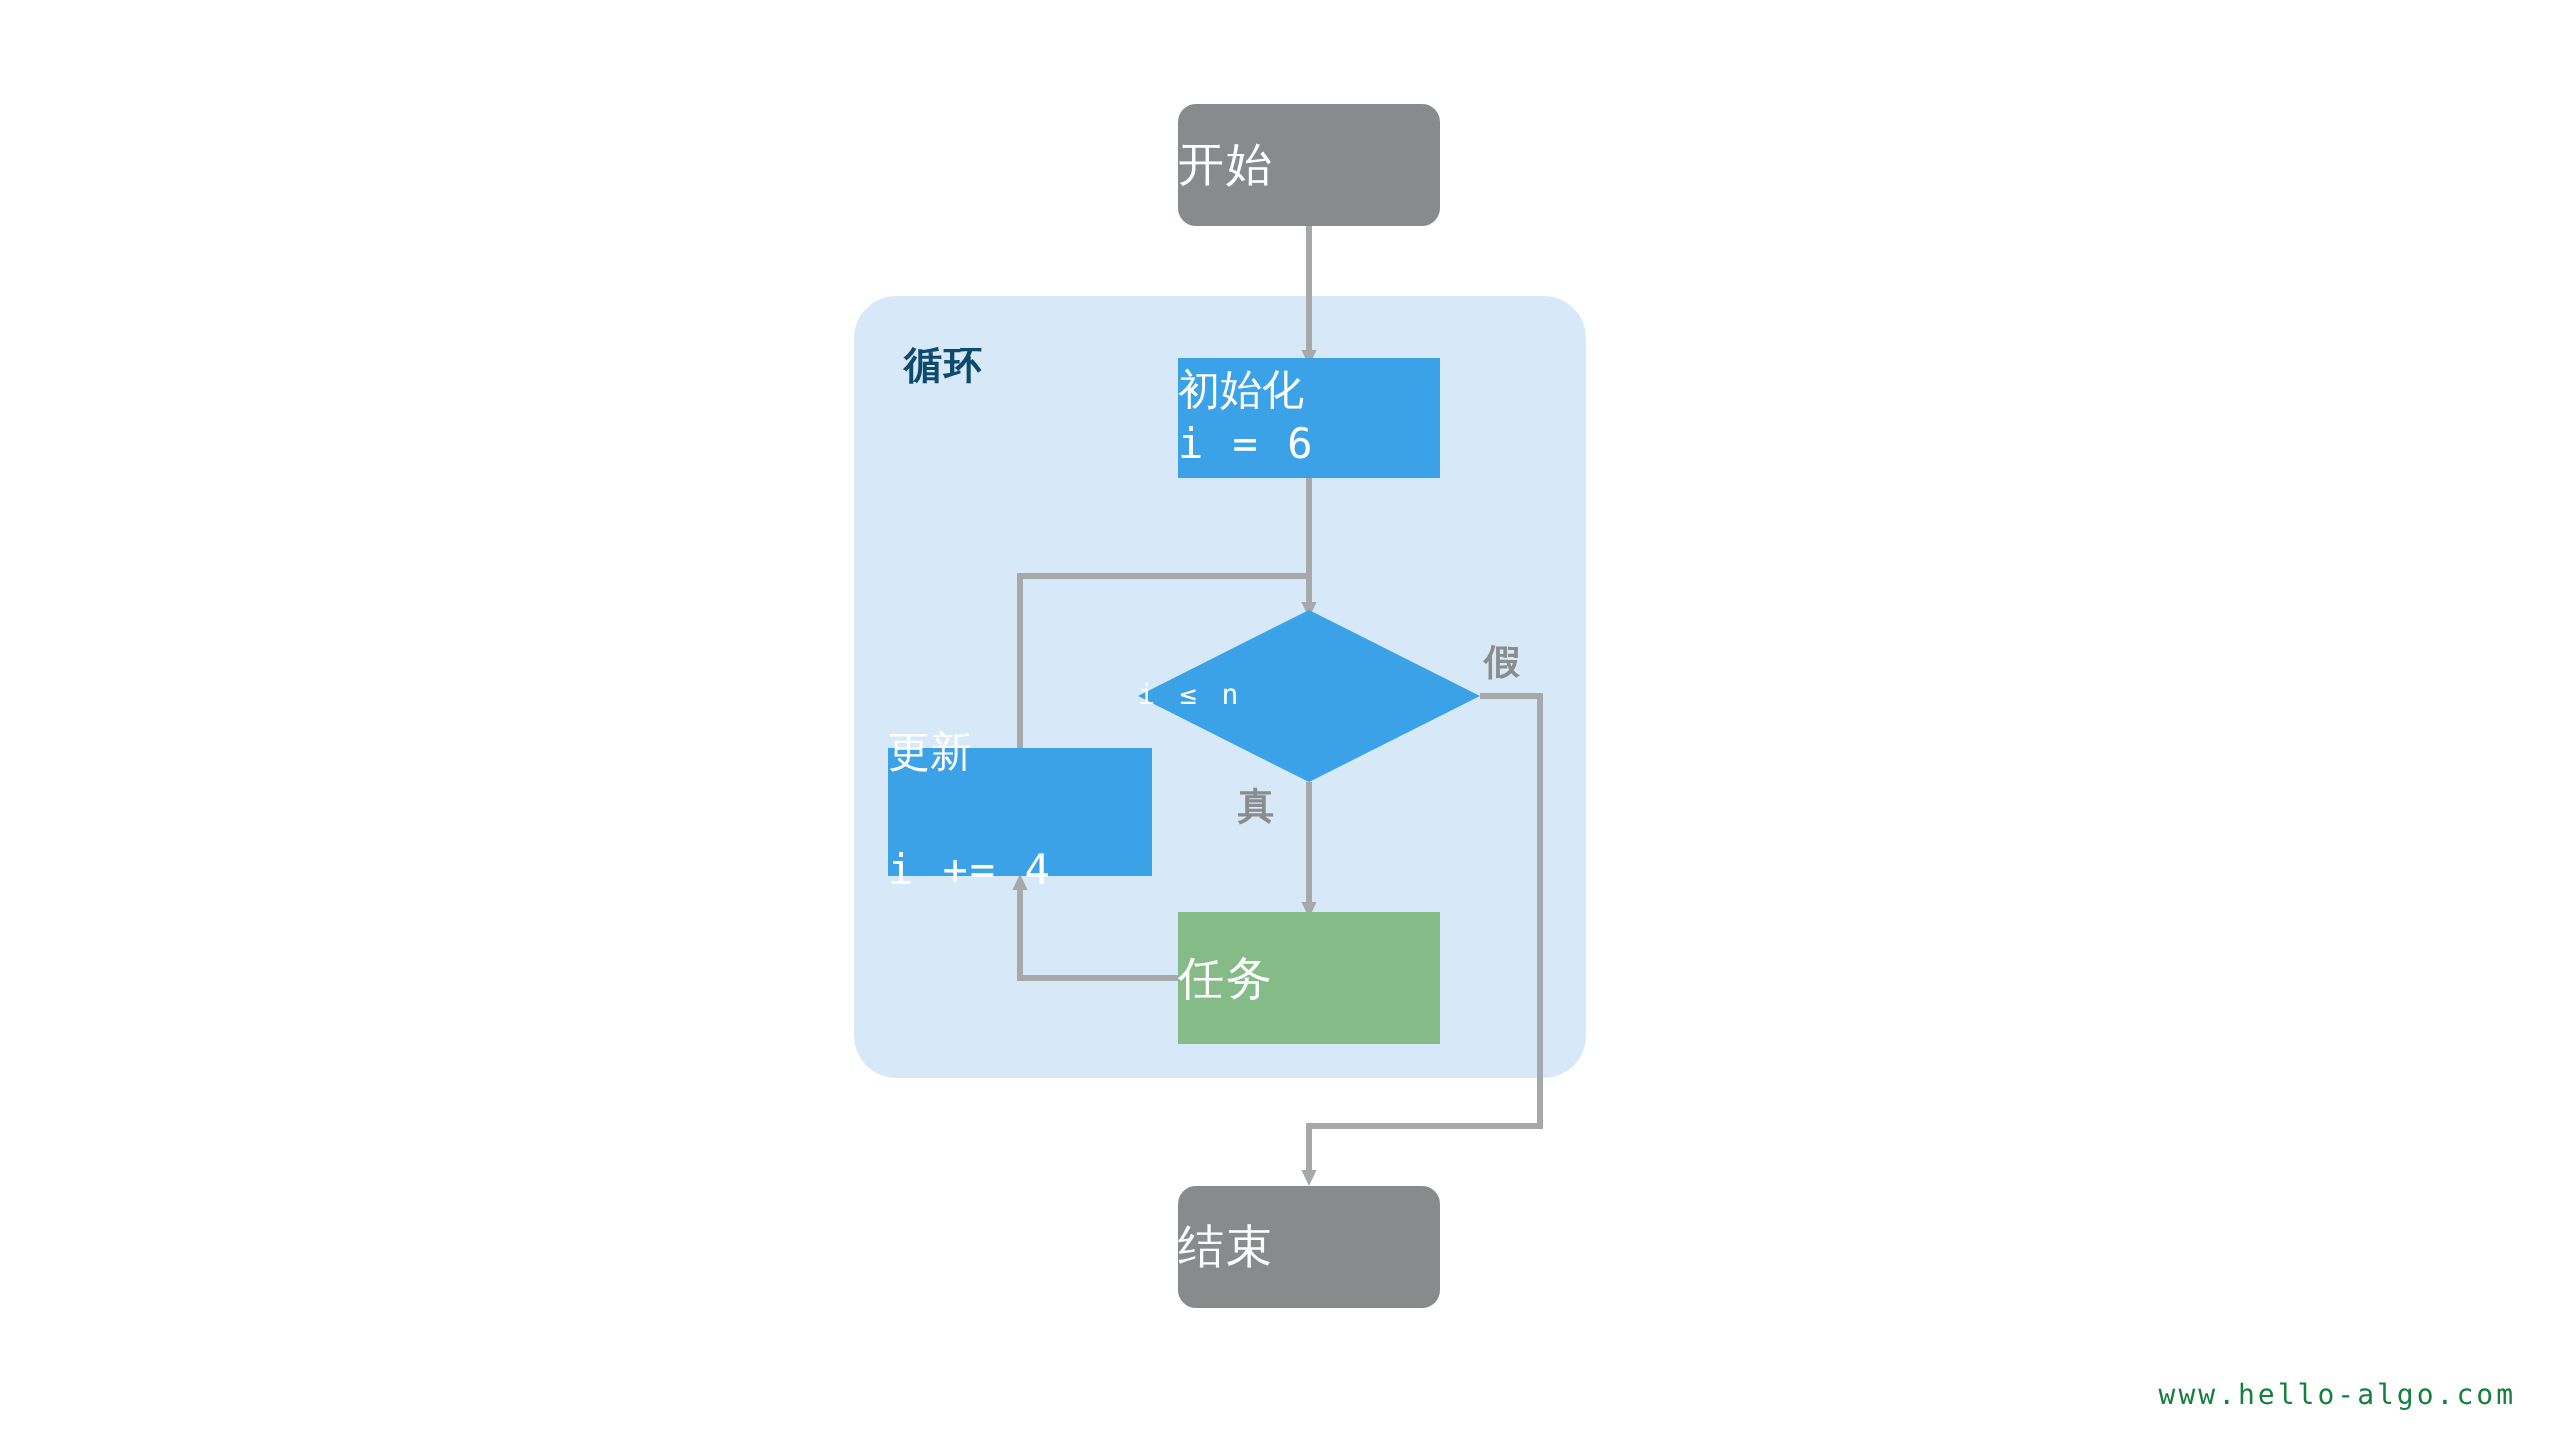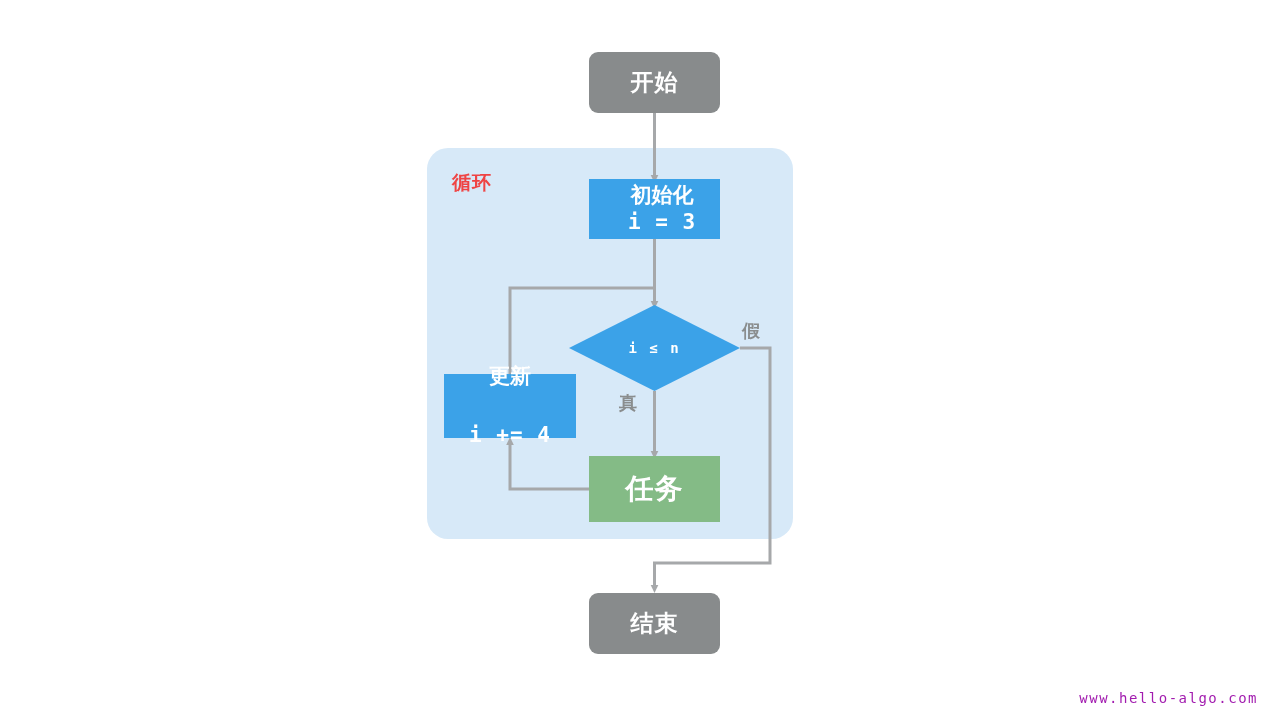--- a/index.html
+++ b/index.html
@@ -18,25 +18,24 @@
     position: absolute;
     left: 0;
     top: 0;
     width: 1280px;
     height: 720px;
   }
   .node-label {
     position: absolute;
     display: flex;
     flex-direction: column;
-    align-items: center;
+    align-items: flex-start;
     justify-content: center;
     pointer-events: none;
     text-align: center;
-    font-weight: bold;
   }
   .cjk {
     font-family: "DejaVu Sans", "Liberation Sans", sans-serif;
   }
   .mono {
     font-family: "DejaVu Sans Mono", "Liberation Mono", monospace;
   }
   .white-txt { color: #ffffff; }
 
   
@@ -54,45 +53,45 @@
     line-height: 28px;
     letter-spacing: 1px;
   }
   
   .decision-text {
     font-size: 14px;
     letter-spacing: 2px;
   }
   
   .task-text {
-    font-size: 28px;
+    font-size: 23px;
     letter-spacing: 1px;
   }
   
   .group-caption {
     position: absolute;
     font-size: 19px;
     font-weight: bold;
-    color: #ef4444;
+    color: #0c4a6e;
     letter-spacing: 1px;
   }
   
   .edge-label {
     position: absolute;
     font-size: 18px;
     font-weight: bold;
     color: #8a8d8e;
   }
   
   .watermark {
     position: absolute;
     right: 22px;
     bottom: 14px;
     font-size: 14px;
-    color: #a21caf;
+    color: #15803d;
     letter-spacing: 1.5px;
   }
 </style>
 </head>
 <body>
 
 <svg id="canvas" viewBox="0 0 1280 720" xmlns="http://www.w3.org/2000/svg">
   <defs>
     <marker id="arrowGray" markerWidth="10" markerHeight="10" refX="5.2" refY="5" orient="auto" markerUnits="userSpaceOnUse">
       <path d="M1.2,1.2 L9.2,5 L1.2,8.8 Z" fill="#a6a8aa"></path>
@@ -127,21 +126,21 @@
 </svg>
 
 <div class="group-caption cjk" style="left:452px; top:170px;">循环</div>
 
 <div class="node-label" style="left:589px; top:52px; width:131px; height:61px;">
   <span class="cjk terminal-text white-txt">开始</span>
 </div>
 
 <div class="node-label" style="left:589px; top:179px; width:146px; height:60px;">
   <span class="cjk process-line1 white-txt">初始化</span>
-  <span class="mono process-line2 white-txt">i = 3</span>
+  <span class="mono process-line2 white-txt">i = 6</span>
 </div>
 
 <div class="node-label" style="left:569px; top:305px; width:171px; height:86px;">
   <span class="mono decision-text white-txt">i ≤ n</span>
 </div>
 
 <div class="node-label" style="left:444px; top:374px; width:132px; height:64px;gap:32px;">
   <span class="cjk process-line1 white-txt">更新</span>
   <span class="mono process-line2 white-txt">i += 4</span>
 </div>

